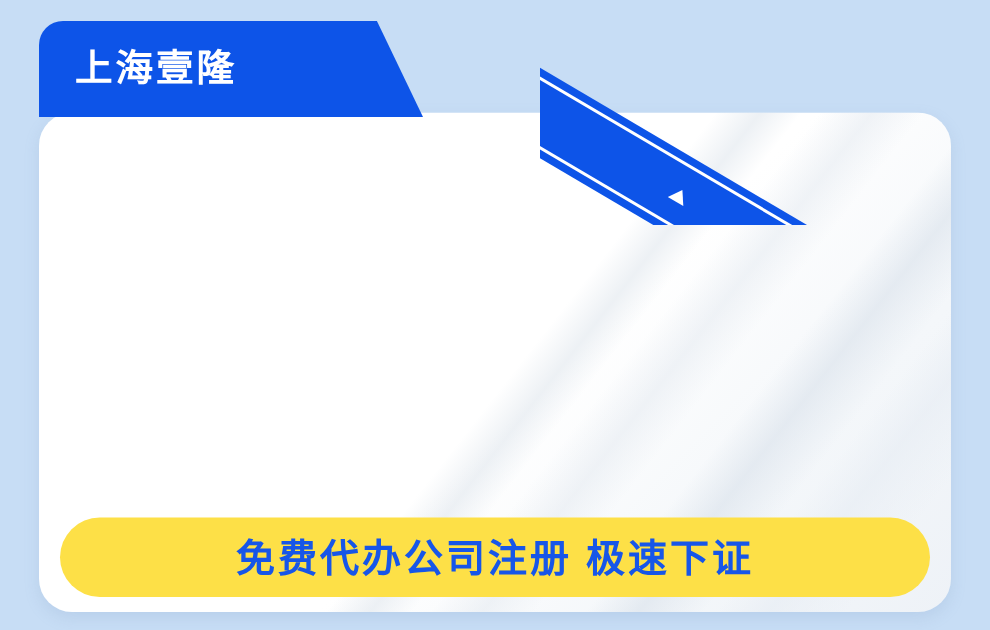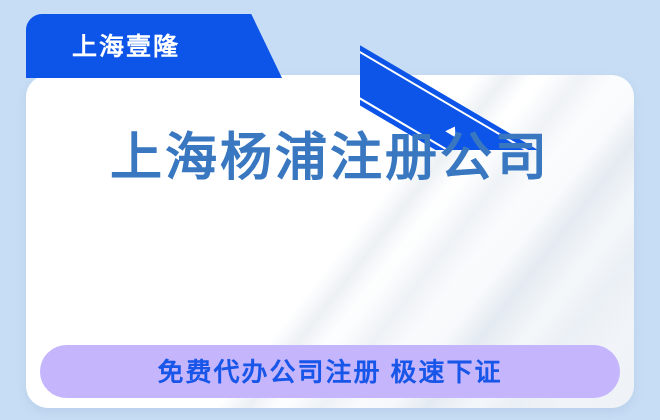--- a/index.html
+++ b/index.html
@@ -56,21 +56,21 @@
   .tab-inner {
     position: absolute;
     left: 26px;
     top: 14px;
     width: 256px;
     height: 64px;
     display: flex;
     align-items: center;
   }
   .tab-label {
-    margin-left: 46px;
+    margin-left: 24px;
     color: #ffffff;
     font-size: 25px;
     font-weight: 700;
     letter-spacing: 2px;
     line-height: 1;
     white-space: nowrap;
   }
 
   
   .ribbon-wrap {
@@ -139,21 +139,21 @@
   }
 
   
   .pill {
     position: absolute;
     left: 40px;
     top: 345px;
     width: 580px;
     height: 53px;
     border-radius: 27px;
-    background: #c4b5fd;
+    background: #fde047;
     display: flex;
     align-items: center;
     justify-content: center;
   }
   .pill-text {
     color: #1756e8;
     font-size: 26px;
     font-weight: 700;
     letter-spacing: 2px;
     line-height: 1;
@@ -173,20 +173,19 @@
   </div>
 
   <div class="ribbon-wrap">
     <div class="ribbon">
       <span class="ribbon-mark"></span>
 
     </div>
   </div>
 
   <div class="headline">
-    <div class="headline-line">上海杨浦注册公司</div>
   </div>
 
   <div class="pill">
     <span class="pill-text">免费代办公司注册 极速下证</span>
   </div>
 
 </div>
 
 </body></html>

